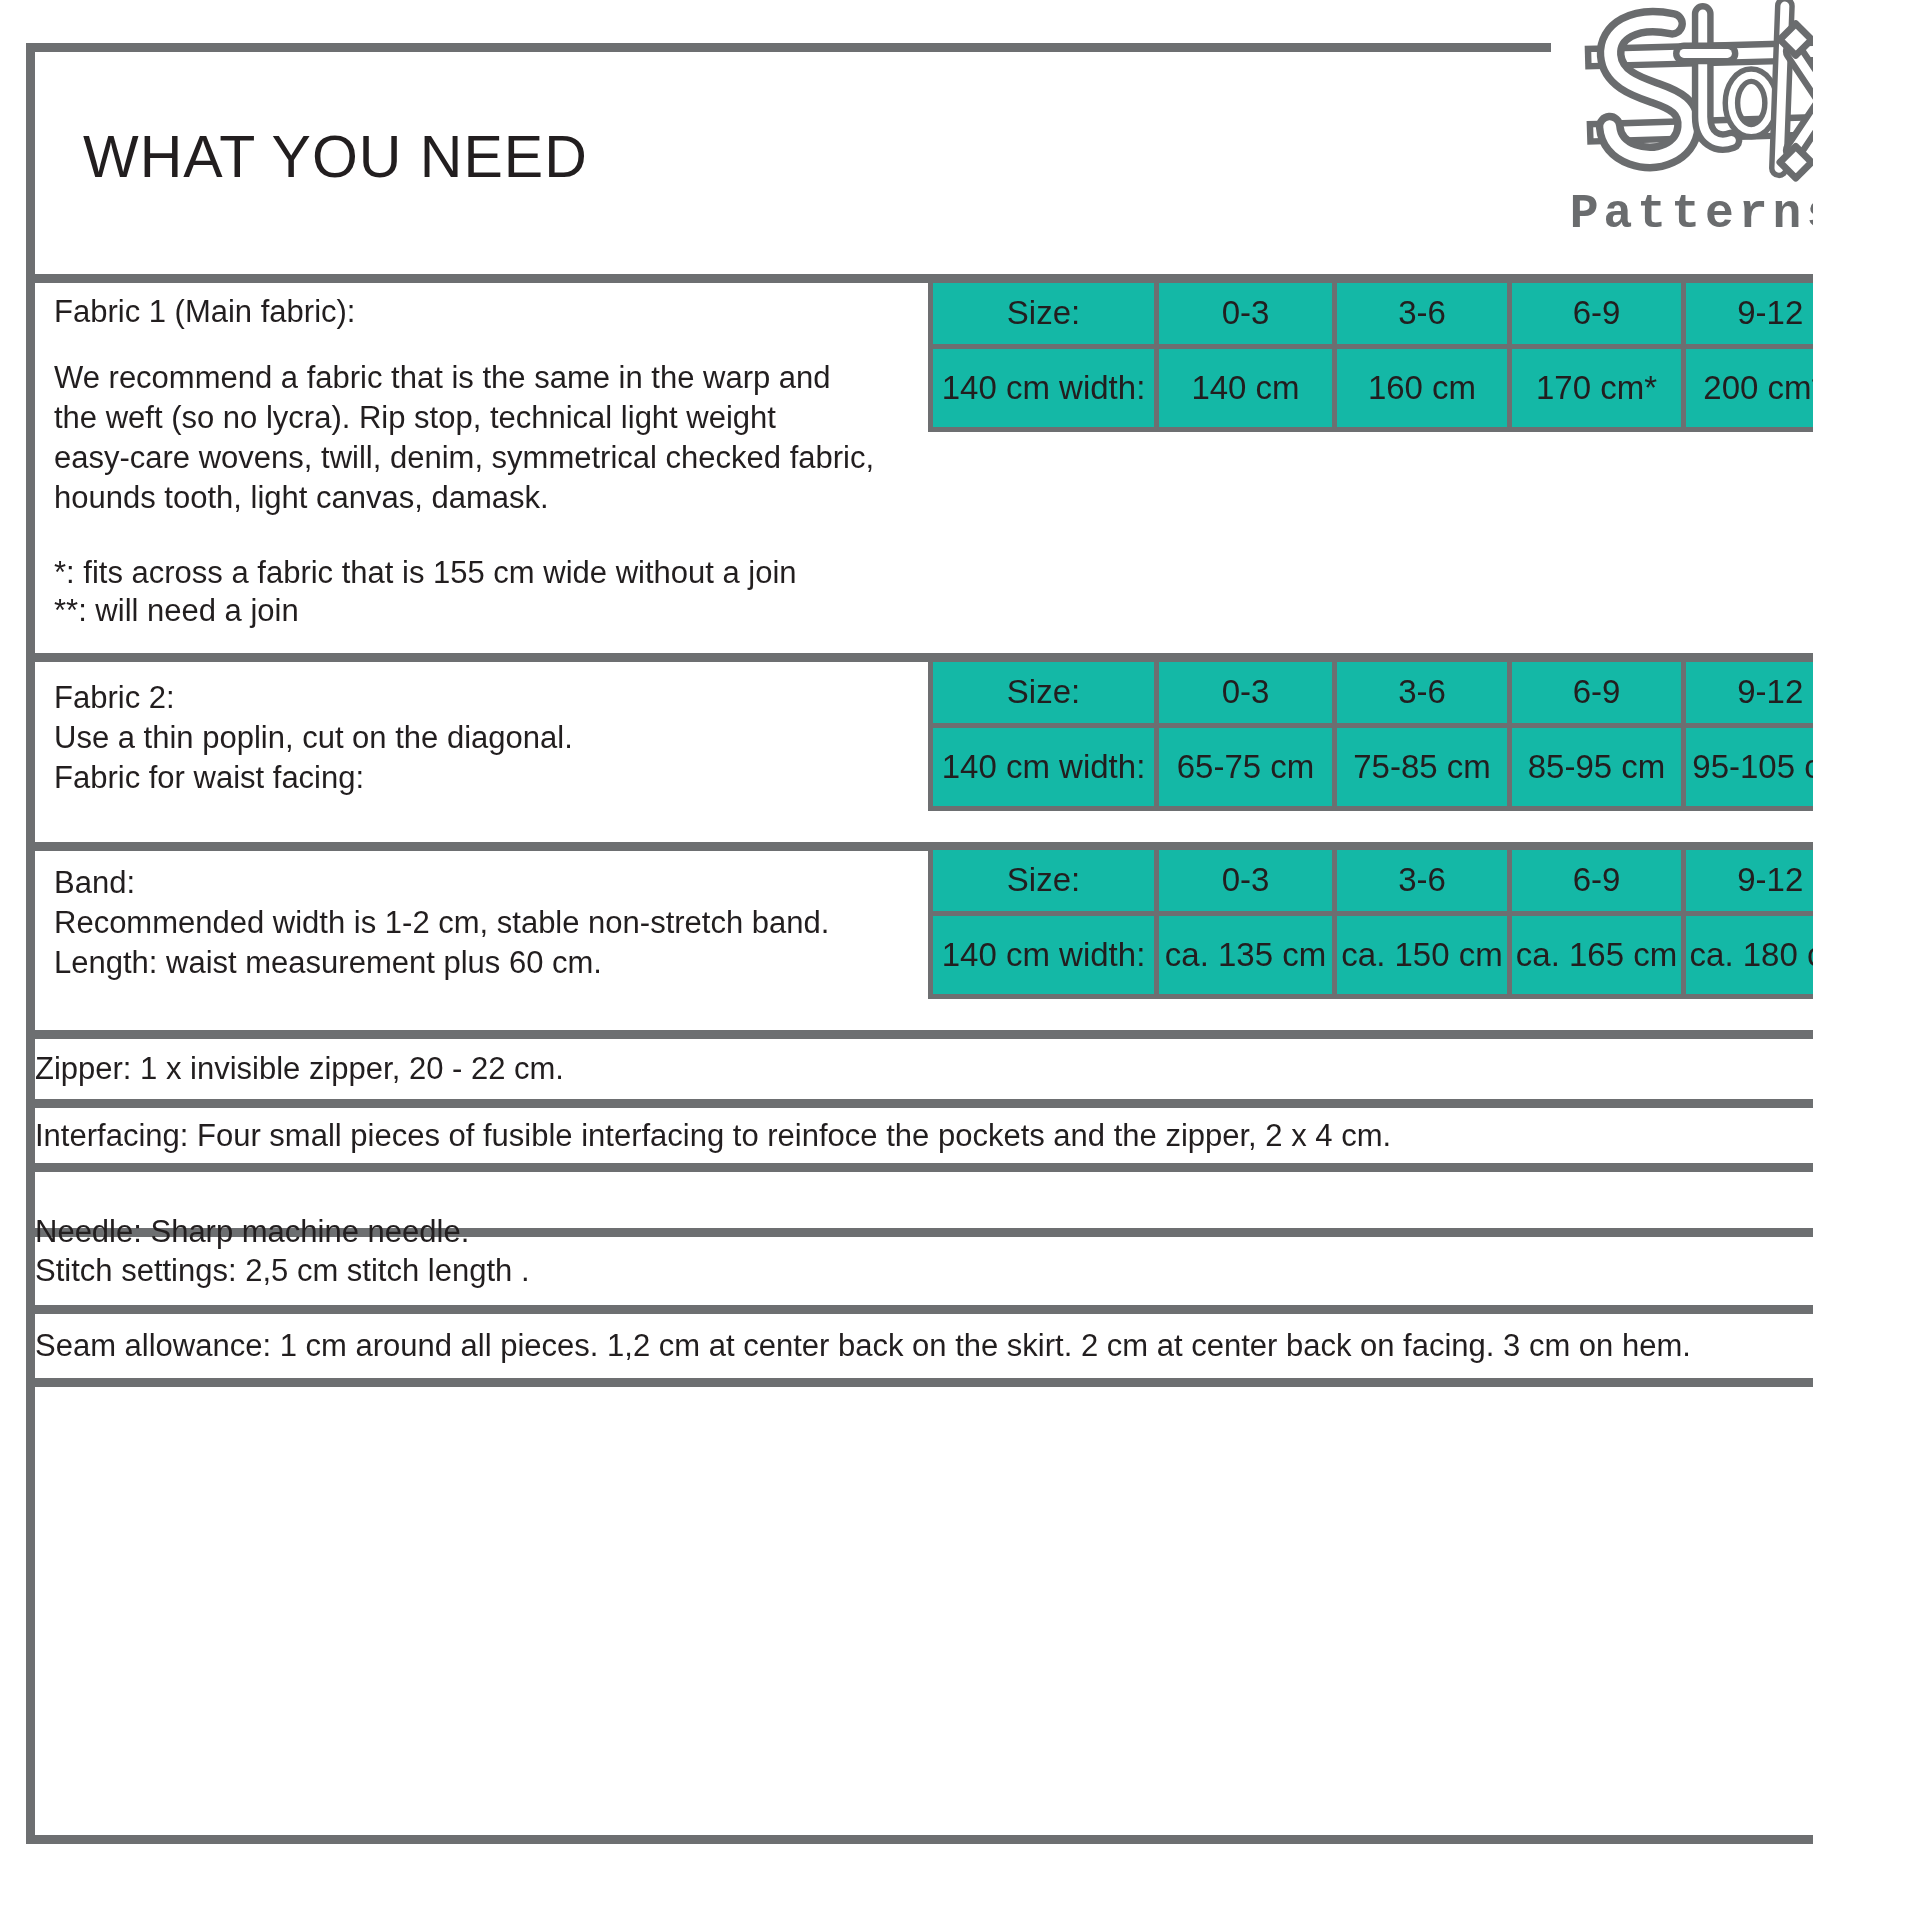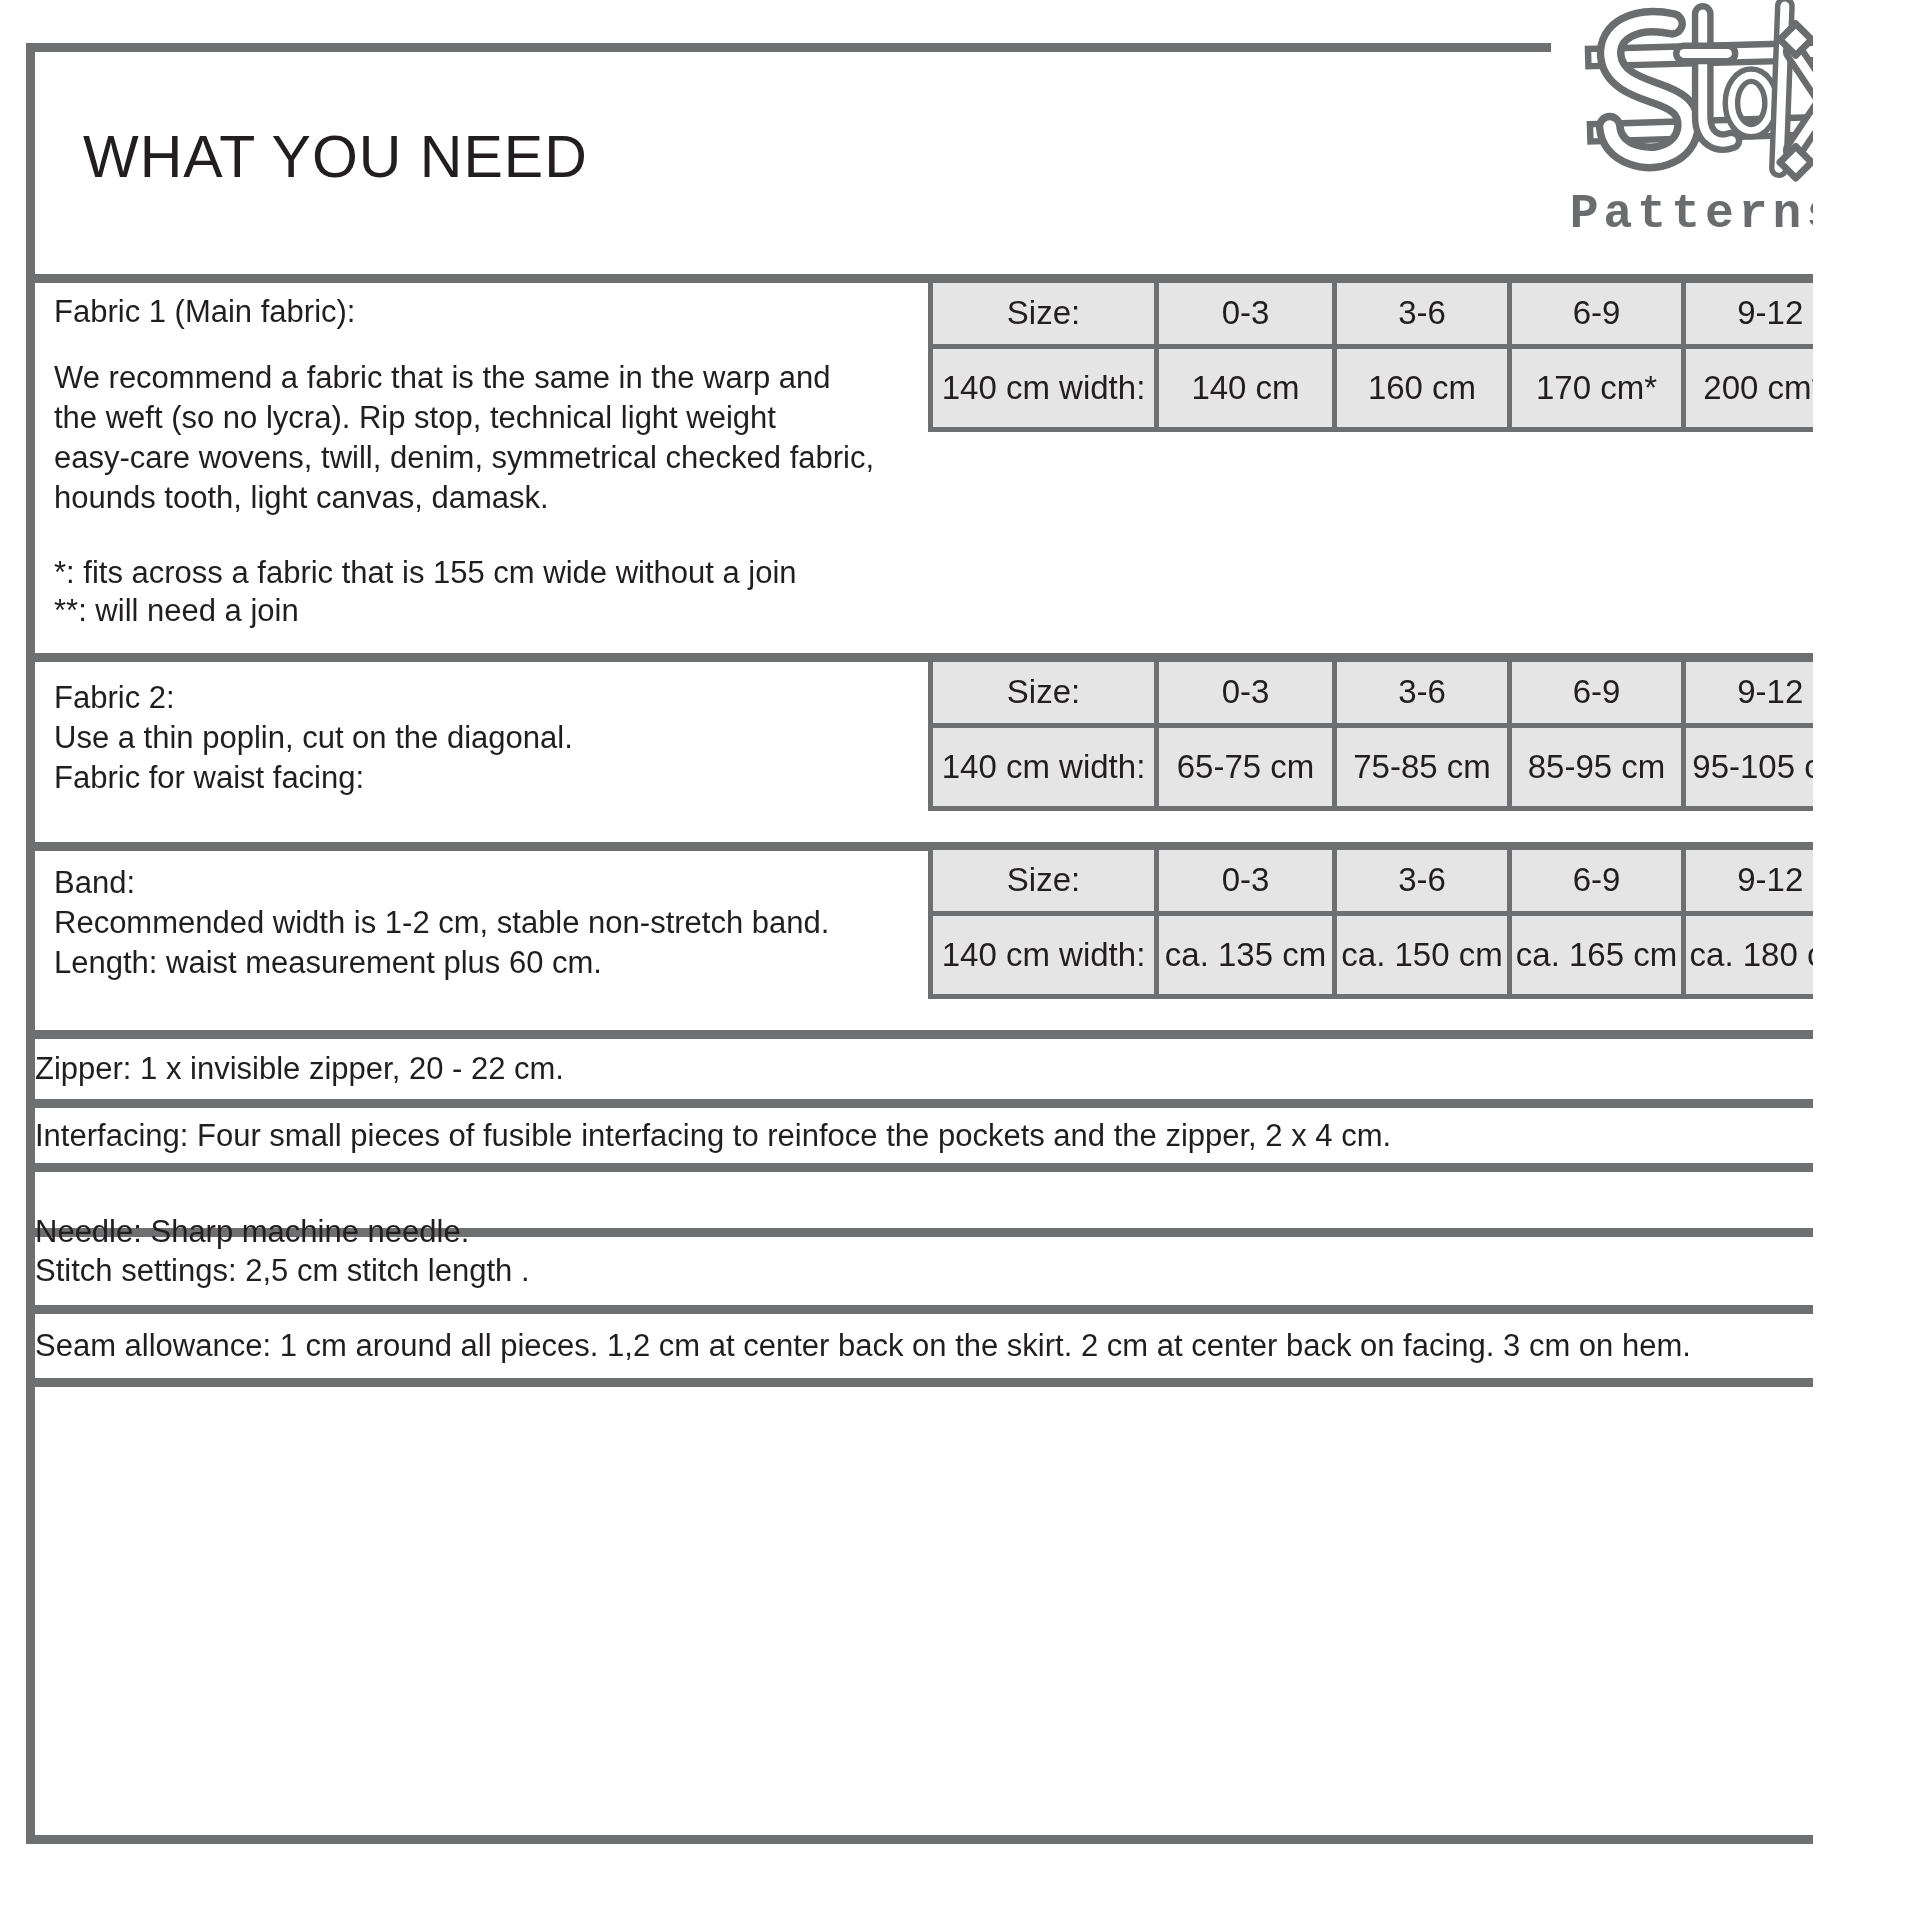--- a/index.html
+++ b/index.html
@@ -29,21 +29,21 @@
   
   .sect{position:absolute;left:54px;white-space:nowrap;}
   .ln{font-size:31px;line-height:40px;}
   .ln.note{line-height:38px;}
   .gap1{height:26px;}
   .gap2{height:36px;}
 
   
   .tbl{position:absolute;left:928px;width:925px;border-collapse:collapse;table-layout:fixed;}
   .tbl td{border:5px solid #6d6f71;text-align:center;vertical-align:middle;
-          font-size:33px;padding:0;background:#e5e5e5;white-space:nowrap;}
+          font-size:33px;padding:0;background:#14b8a6;white-space:nowrap;}
   .tbl tr.r1{height:63px;}
   .tbl tr.r2{height:83px;}
   .tbl tr.r1 td{border-top:none;}
   .tbl td:last-child{border-right:none;}
 
   
   .rowline{position:absolute;left:35px;width:1818px;display:flex;align-items:center;
            box-sizing:border-box;}
   .rowline span{font-size:31px;white-space:nowrap;}
 </style>

